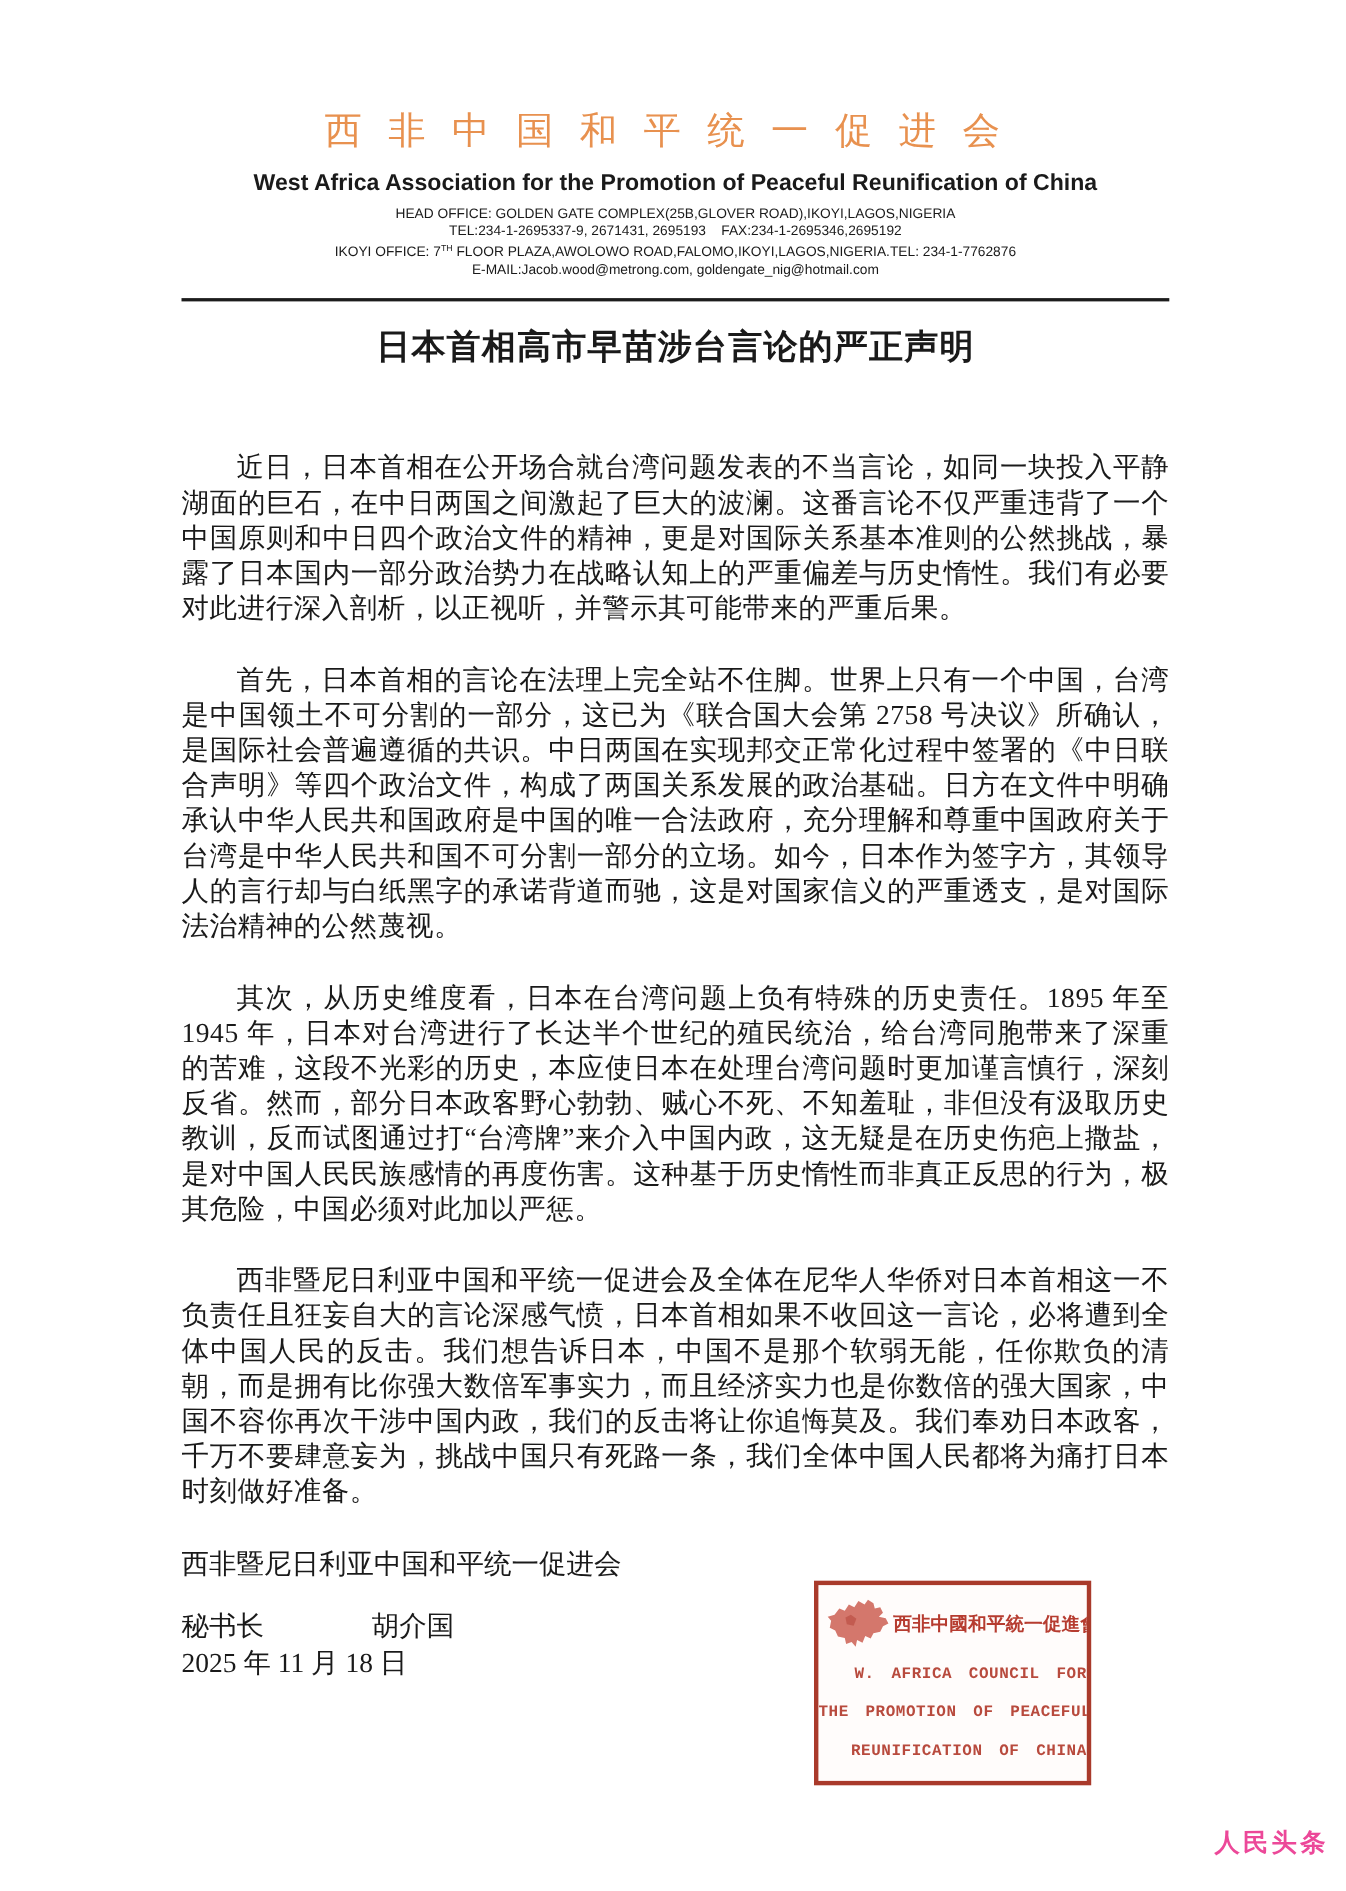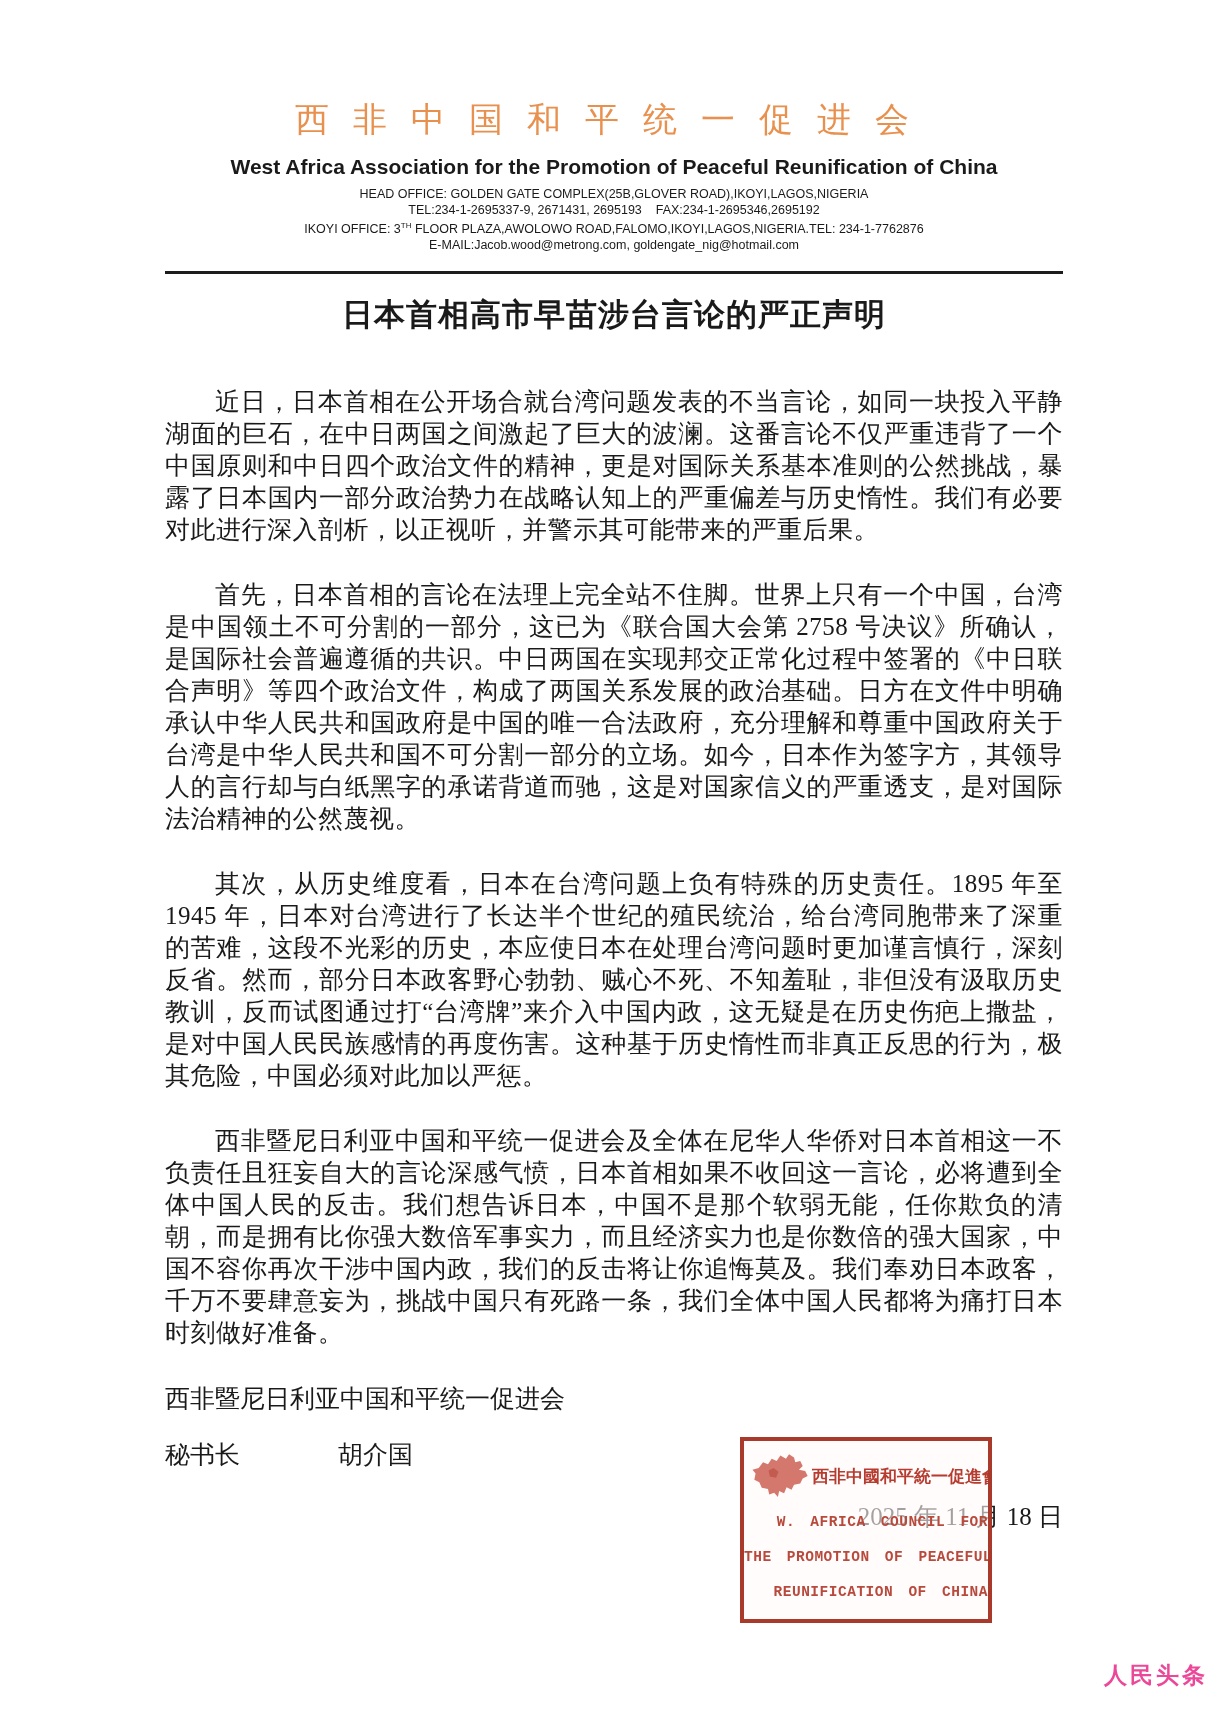--- a/index.html
+++ b/index.html
@@ -53,36 +53,36 @@
   .doc-title .t1 { margin-top: 24px; }
   .doc-title .t2 { margin-top: 20px; }
   .doc-title div {
     font-size: 31px;
     line-height: 42px;
     font-weight: 700;
     letter-spacing: 1px;
   }
 
   
-  .body-text { margin-top: 50px; }
+  .body-text { margin-top: 74px; }
   .body-text p {
     margin: 0 0 33px 0;
     font-size: 25px;
     line-height: 32px;
     text-align: justify;
     text-indent: 2em;
     letter-spacing: 0.5px;
   }
 
   
   .signature { margin-top: 30px; font-size: 25px; }
   .sig-org { line-height: 34px; }
   .sig-line { margin-top: 22px; line-height: 34px; }
   .sig-name { margin-left: 98px; }
-  .sig-date { margin-top: 28px; line-height: 34px; text-align: right; }
+  .sig-date { line-height: 34px; }
 
   
   .stamp {
     position: absolute;
     left: 740px;
     top: 1437px;
     width: 252px;
     height: 186px;
     box-sizing: border-box;
     border: 4px solid #a93a2b;
@@ -134,21 +134,21 @@
 <body>
 
 <div class="page">
   <div class="content">
 
     <div class="letterhead">
       <div class="org-cn">西非中国和平统一促进会</div>
       <div class="org-en">West Africa Association for the Promotion of Peaceful Reunification of China</div>
       <div class="addr">HEAD OFFICE: GOLDEN GATE COMPLEX(25B,GLOVER ROAD),IKOYI,LAGOS,NIGERIA</div>
       <div class="addr">TEL:234-1-2695337-9, 2671431, 2695193    FAX:234-1-2695346,2695192</div>
-      <div class="addr"><span>IKOYI OFFICE: 3</span><sup>TH</sup><span> FLOOR PLAZA,AWOLOWO ROAD,FALOMO,IKOYI,LAGOS,NIGERIA.TEL: 234-1-7762876</span></div>
+      <div class="addr"><span>IKOYI OFFICE: 7</span><sup>TH</sup><span> FLOOR PLAZA,AWOLOWO ROAD,FALOMO,IKOYI,LAGOS,NIGERIA.TEL: 234-1-7762876</span></div>
       <div class="addr">E-MAIL:Jacob.wood@metrong.com, goldengate_nig@hotmail.com</div>
       <hr class="head-rule">
     </div>
 
     <div class="doc-title">
       <div class="t2">日本首相高市早苗涉台言论的严正声明</div>
     </div>
 
     <div class="body-text">
       <p>近日，日本首相在公开场合就台湾问题发表的不当言论，如同一块投入平静湖面的巨石，在中日两国之间激起了巨大的波澜。这番言论不仅严重违背了一个中国原则和中日四个政治文件的精神，更是对国际关系基本准则的公然挑战，暴露了日本国内一部分政治势力在战略认知上的严重偏差与历史惰性。我们有必要对此进行深入剖析，以正视听，并警示其可能带来的严重后果。</p>

